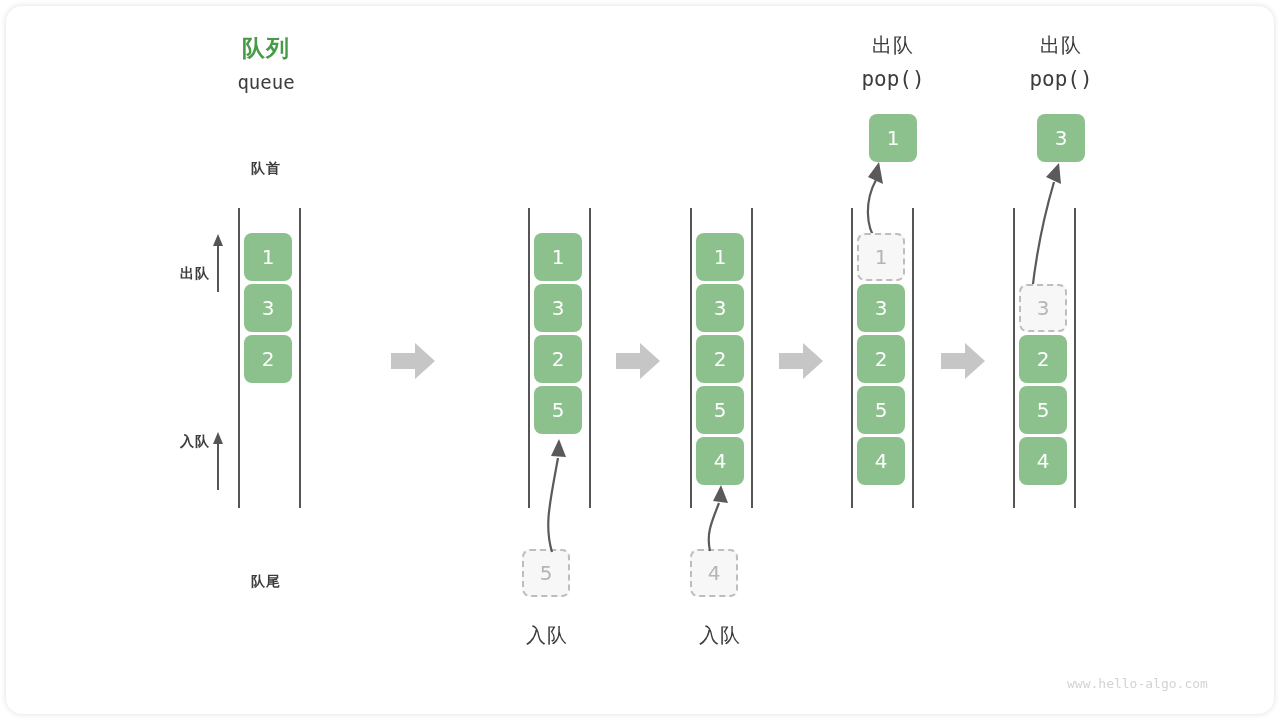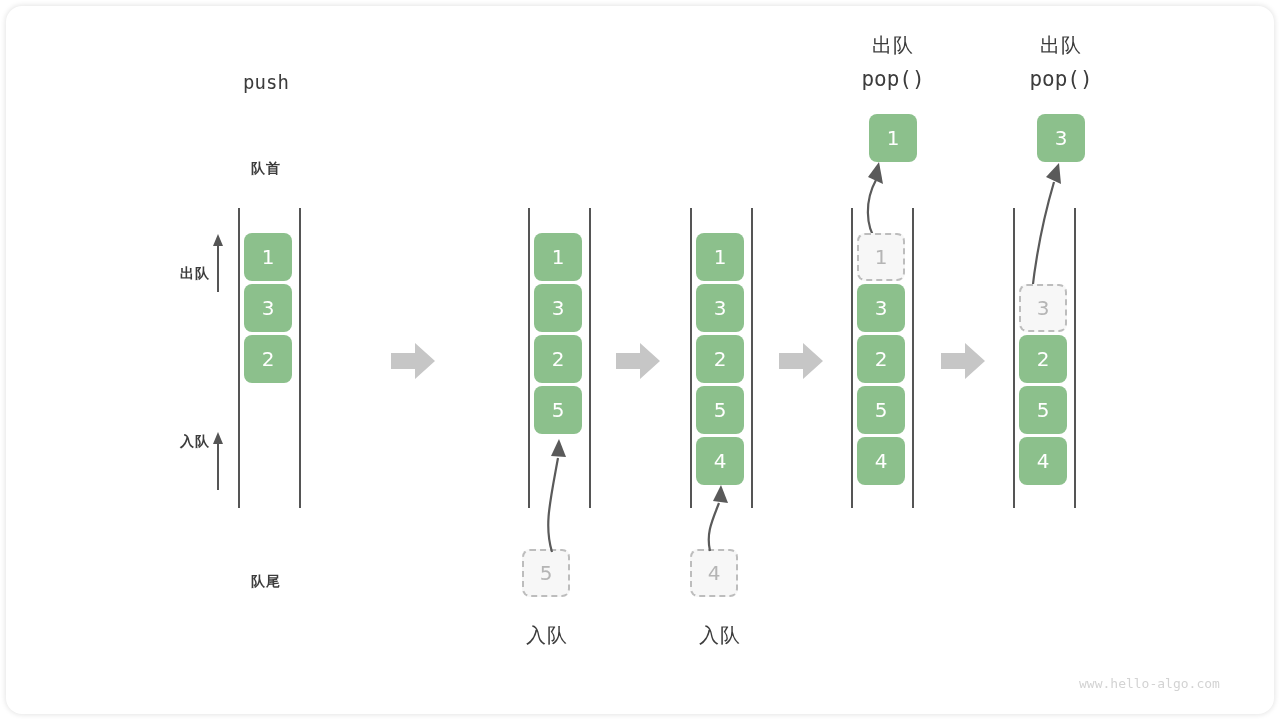--- a/index.html
+++ b/index.html
@@ -69,21 +69,20 @@
     text-align: center;
     white-space: nowrap;
   }
   .op-code .arg { color: #3f8f3f; font-weight: bold; }
 
   .watermark {
     font-family: "DejaVu Sans Mono", "Liberation Mono", monospace;
     font-size: 13px;
     color: #d3d3d3;
     white-space: nowrap;
-    margin-left: 12px;
   }
 
   
   .rail {
     position: absolute;
     width: 1.6px;
     background: #555555;
     top: 208px; height: 300px;
   }
 
@@ -117,21 +116,22 @@
 
   
   .motion { position: absolute; overflow: visible; }
 </style>
 </head>
 <body>
 
 <div id="canvas">
   <div id="frame"></div>
 
-  <div class="abs title-en" style="left:206px; top:71px; width:120px;">push</div>
+  <div class="abs title-cn" style="left:206px; top:33px; width:120px;">队列</div>
+  <div class="abs title-en" style="left:206px; top:71px; width:120px;">queue</div>
 
   <div class="abs label-cn" style="left:206px; top:160px; width:120px;">队首</div>
   <div class="abs label-cn" style="left:206px; top:573px; width:120px;">队尾</div>
 
   <div class="abs label-cn" style="left:140px; top:265px; width:70px; text-align:right;">出队</div>
   <svg class="dir-arrow" style="left:208px; top:232px;" width="20" height="62">
     <line x1="10" y1="60" x2="10" y2="12" stroke="#555555" stroke-width="2"></line>
     <polygon points="10,2 5,14 15,14" fill="#555555"></polygon>
   </svg>
 

